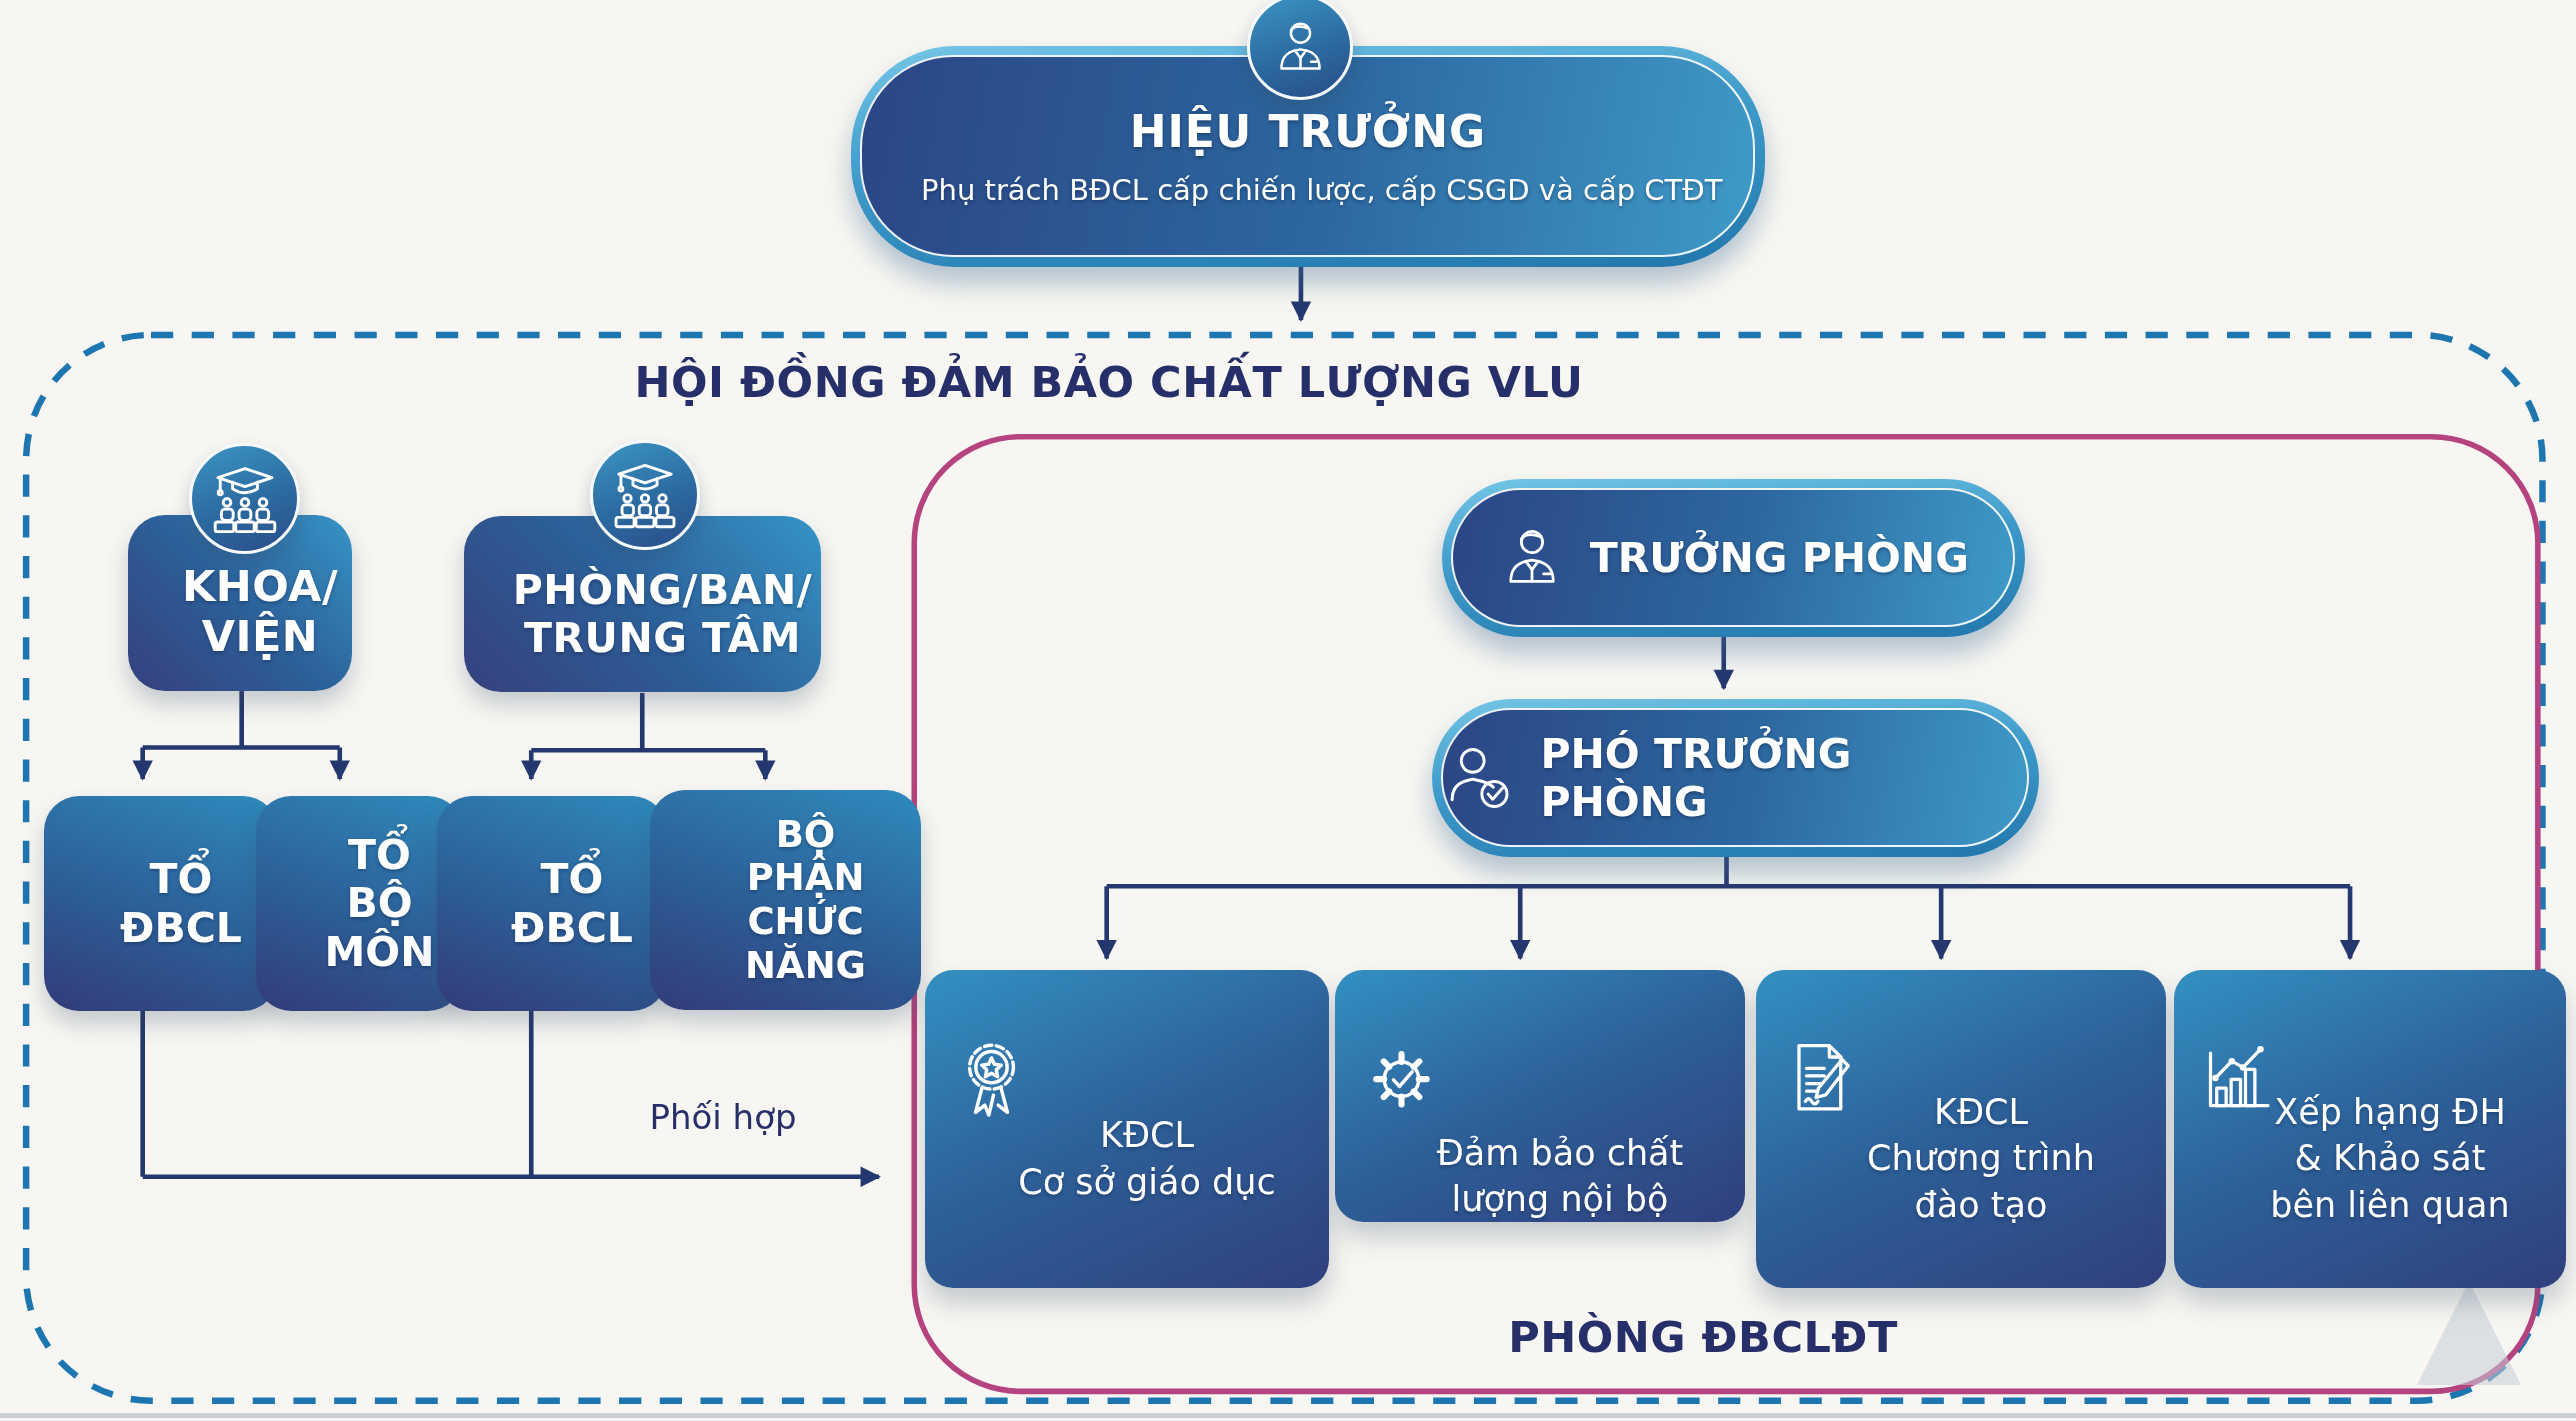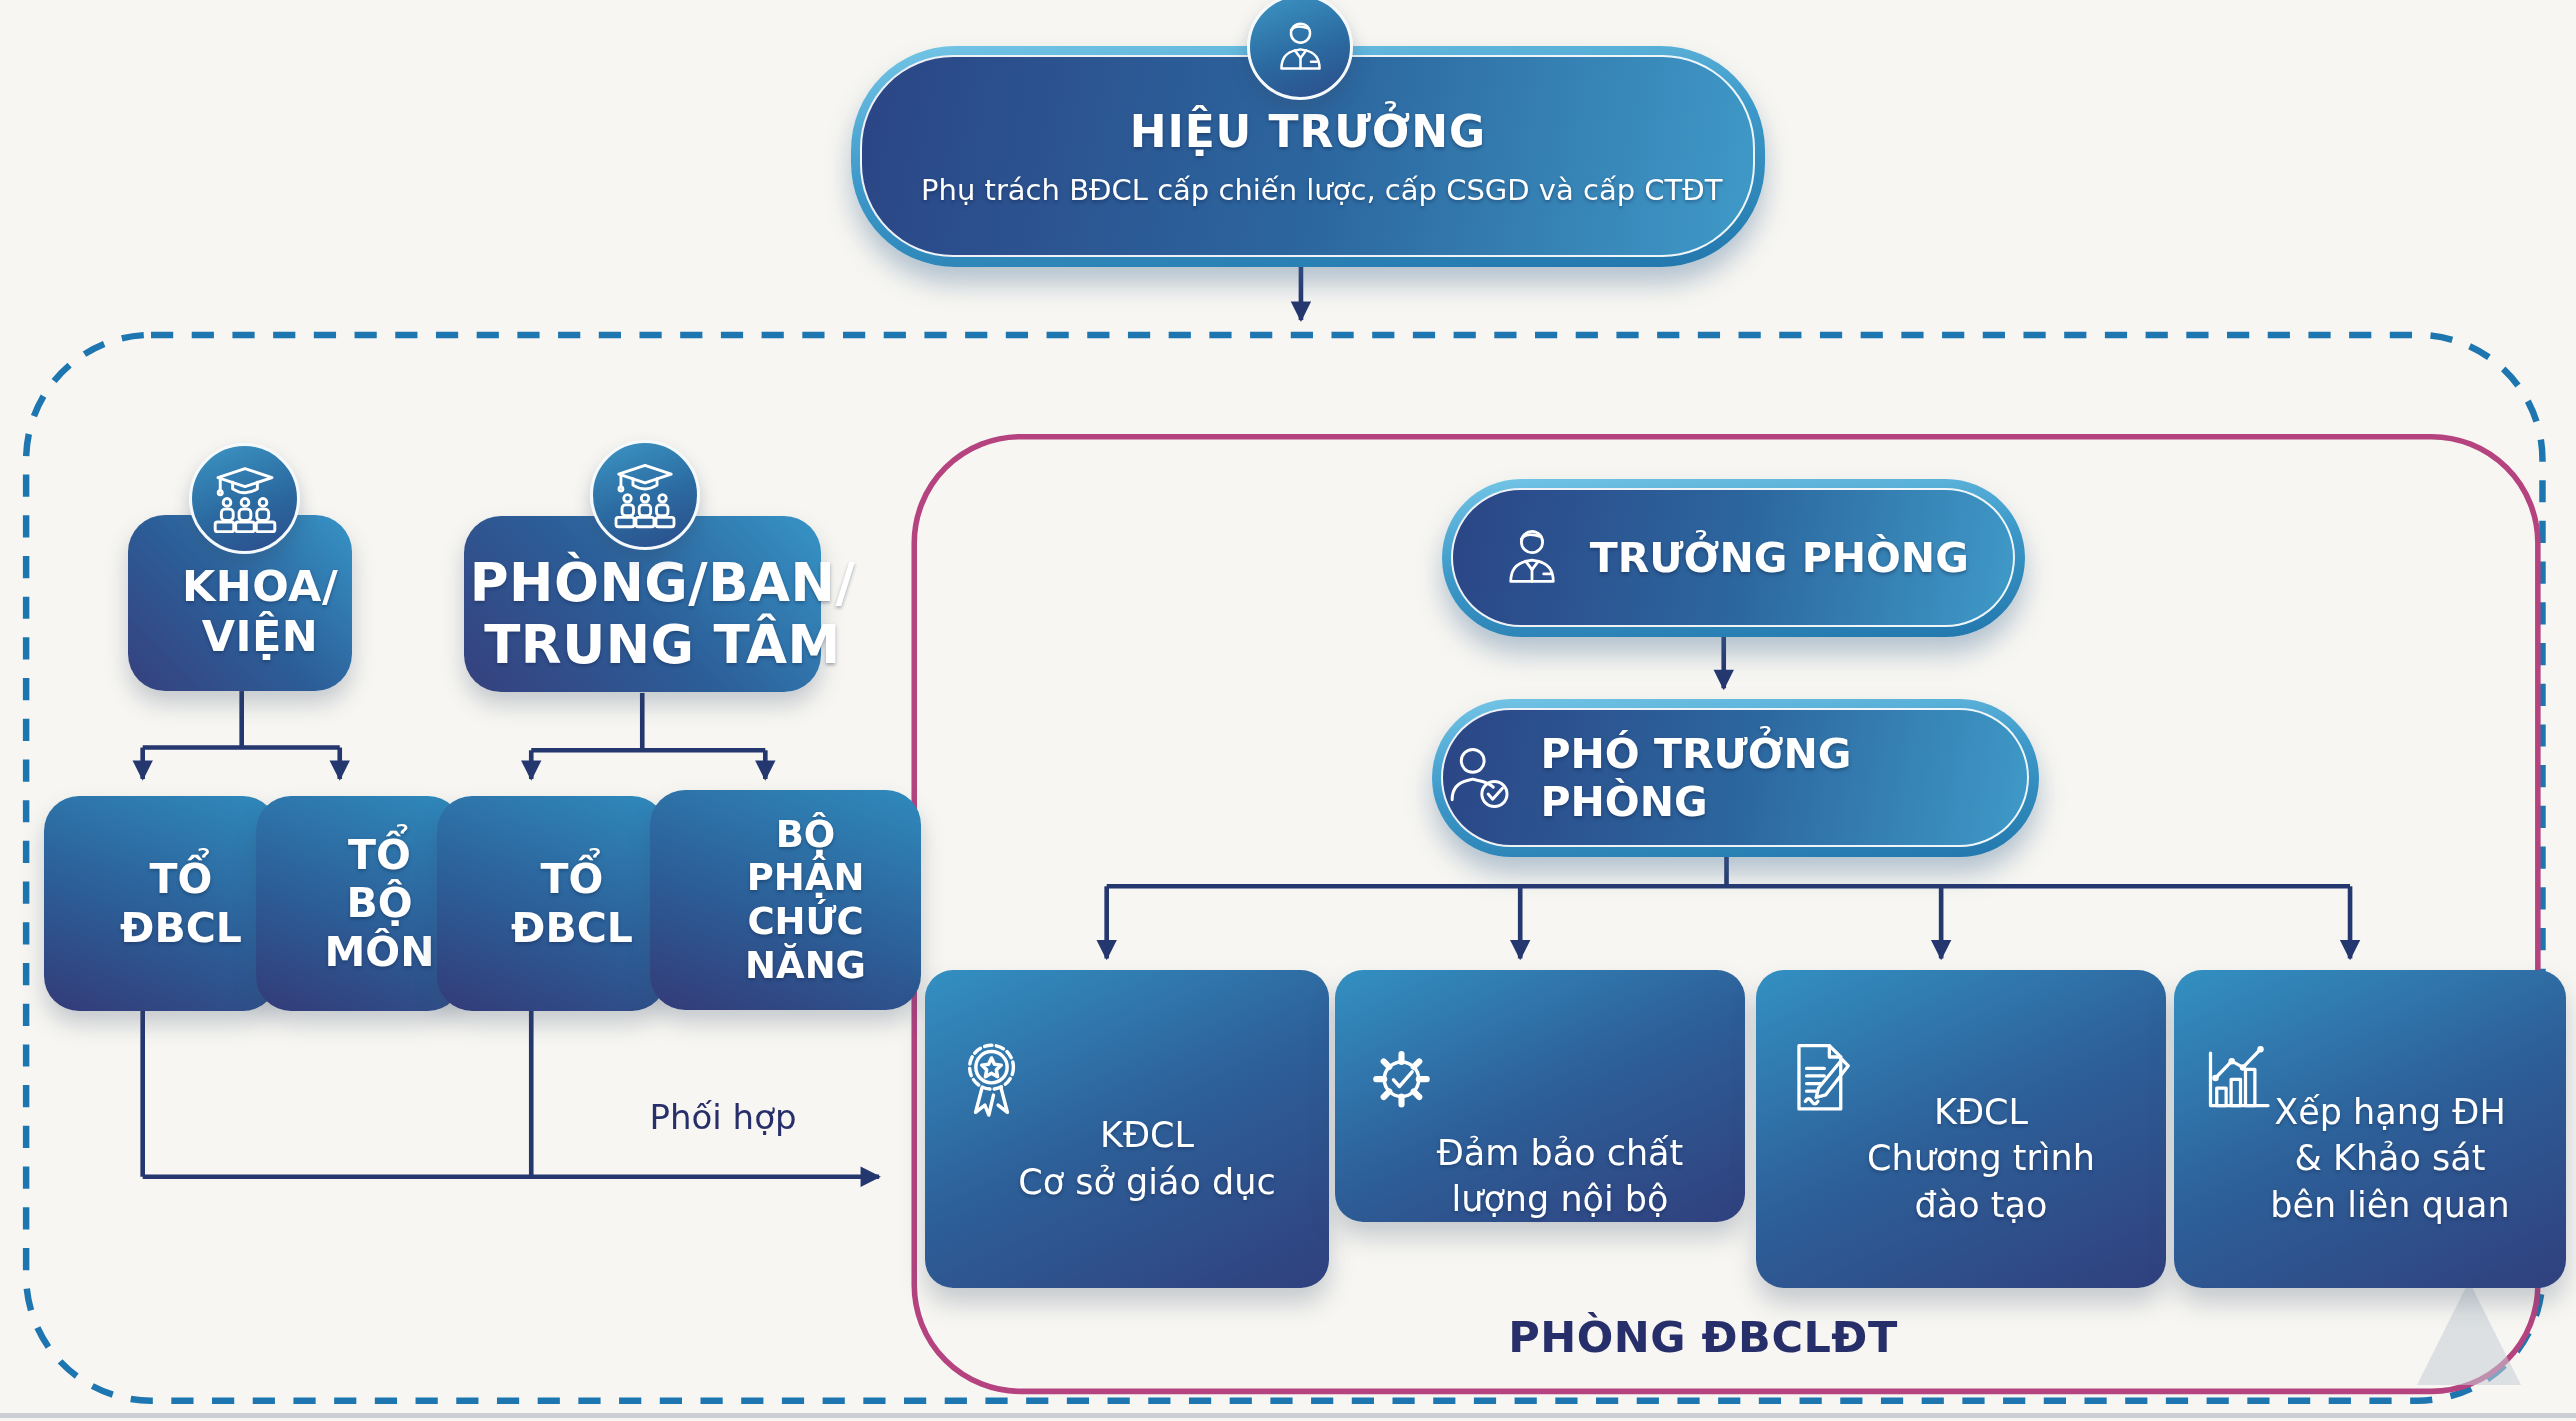--- a/index.html
+++ b/index.html
@@ -119,20 +119,21 @@
     <svg class="glyph" width="61" height="61" viewBox="0 0 64 64">
       <circle cx="32" cy="17" r="10"></circle>
       <path d="M22 14 Q27 7 40 12"></path>
       <path d="M12 54 Q12 38 27 35 L32 34 L37 35 Q52 38 52 54 Z"></path>
       <path d="M26 35 L32 43 L38 35"></path>
       <path d="M32 43 V54"></path>
       <path d="M43 47 h6"></path>
     </svg>
   </div>
 
+  <div class="navy-label" style="left:415px;top:357px;width:1388px;font-size:43px;font-weight:800;letter-spacing:0.5px;">HỘI ĐỒNG ĐẢM BẢO CHẤT LƯỢNG VLU</div>
 
   <div class="node unit-grad big-label" style="left:128px;top:515px;width:224px;height:176px;padding-top:16.7px;box-sizing:border-box;">KHOA/
 VIỆN</div>
   <div class="icon-circle" style="left:189px;top:443px;width:105px;height:105px;">
     <svg class="glyph" width="72" height="72" viewBox="0 0 64 64">
       <path d="M32 5 L56 13 L32 21 L8 13 Z"></path>
       <path d="M21 17 v6 q11 7 22 0 v-6"></path>
       <path d="M10 14 v10"></path>
         <circle cx="10" cy="26.5" r="1.8"></circle>
       <circle cx="16" cy="35" r="3.4"></circle>
@@ -140,21 +141,21 @@
         <circle cx="48" cy="35" r="3.4"></circle>
       <rect x="11" y="41" width="10.5" height="10" rx="3.2"></rect>
       <rect x="26.7" y="41" width="10.5" height="10" rx="3.2"></rect>
       <rect x="42.5" y="41" width="10.5" height="10" rx="3.2"></rect>
       <rect x="5.5" y="52.5" width="16.5" height="8.5" rx="2"></rect>
       <rect x="23.7" y="52.5" width="16.5" height="8.5" rx="2"></rect>
       <rect x="42" y="52.5" width="16.5" height="8.5" rx="2"></rect>
     </svg>
   </div>
 
-  <div class="node unit-grad big-label" style="left:464px;top:516px;width:357px;height:176px;padding-top:20.4px;box-sizing:border-box;font-size:53px;">PHÒNG/BAN/
+  <div class="node unit-grad big-label" style="left:464px;top:516px;width:357px;height:176px;padding-top:20.4px;box-sizing:border-box;font-size:41px;">PHÒNG/BAN/
 TRUNG TÂM</div>
   <div class="icon-circle" style="left:590px;top:440px;width:104px;height:104px;">
     <svg class="glyph" width="70" height="70" viewBox="0 0 64 64">
       <path d="M32 5 L56 13 L32 21 L8 13 Z"></path>
       <path d="M21 17 v6 q11 7 22 0 v-6"></path>
       <path d="M10 14 v10"></path>
         <circle cx="10" cy="26.5" r="1.8"></circle>
       <circle cx="16" cy="35" r="3.4"></circle>
         <circle cx="32" cy="35" r="3.4"></circle>
         <circle cx="48" cy="35" r="3.4"></circle>

